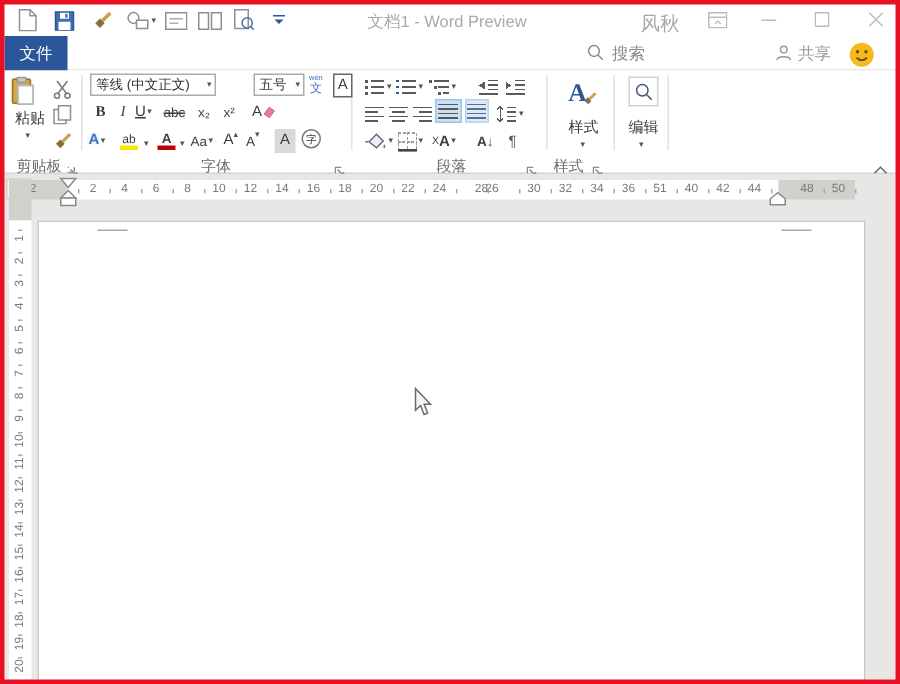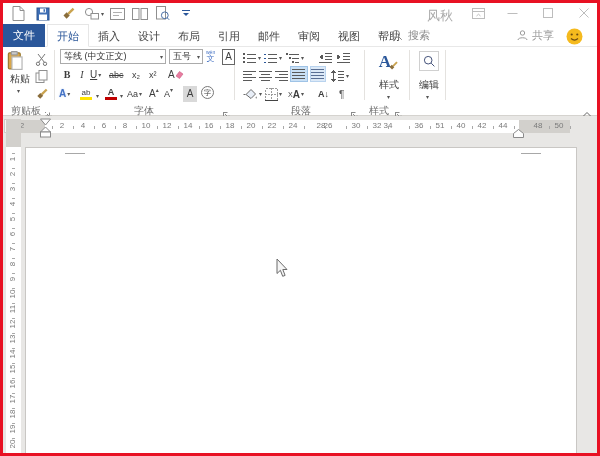--- a/index.html
+++ b/index.html
@@ -108,20 +108,21 @@
           <path d="M12.2 11.8l2 2" stroke="#4a6fa5"></path>
         </svg>
     </div>
     <div class="t-icon" style="left:174px">
       <svg width="10" height="9" viewBox="0 0 10 9">
           <path d="M1 1.5h8" stroke="#2b579a"></path>
           <path d="M2 4l3 3 3-3z" fill="#2b579a"></path>
         </svg>
     </div>
 
+    <span class="title">文档1 - Word Preview</span>
     <span class="user">风秋</span>
 
     <div class="winctl" style="left:462px">
       <svg width="13" height="11" viewBox="0 0 13 11">
           <rect x=".5" y=".5" width="12" height="10" fill="none" stroke="#bdbdbd"></rect>
           <path d="M.5 3.5h12" stroke="#bdbdbd"></path>
           <path d="M4.5 8l2-1.8 2 1.8" fill="none" stroke="#bdbdbd"></path>
         </svg>
     </div>
     <div class="winctl" style="left:496px">
@@ -136,31 +137,20 @@
     </div>
     <div class="winctl" style="left:568px">
       <svg width="10" height="10" viewBox="0 0 10 10">
           <path d="M.5.5l9 9M9.5.5l-9 9" stroke="#bdbdbd"></path>
         </svg>
     </div>
   </div>
 
   <div class="tabrow">
     <div class="filetab">文件</div>
-    <div class="tabstrip">
-        <span class="tab active">开始</span>
-        <span class="tab">插入</span>
-        <span class="tab">设计</span>
-        <span class="tab">布局</span>
-        <span class="tab">引用</span>
-        <span class="tab">邮件</span>
-        <span class="tab">审阅</span>
-        <span class="tab">视图</span>
-        <span class="tab">帮助</span>
-      </div>
     <div class="searchbox">
       <svg width="12" height="12" viewBox="0 0 12 12">
           <circle cx="5" cy="5" r="3.6" fill="none" stroke="#8a8a8a"></circle>
           <path d="M7.8 7.8l3 3" stroke="#8a8a8a"></path>
         </svg>
       <span>搜索</span>
     </div>
     <div class="sharebox">
       <svg width="11" height="11" viewBox="0 0 11 11">
           <circle cx="5.5" cy="3" r="2.2" fill="none" stroke="#9a9a9a"></circle>
@@ -213,21 +203,21 @@
     </div>
     <div class="rb" style="left:32px;top:39px">
       <svg width="14" height="14" viewBox="0 0 15 15">
           <g transform="rotate(45 7.5 7.5)">
             <rect x="6.4" y="0.5" width="2.4" height="7.5" fill="#caa34f"></rect>
             <rect x="5.4" y="8" width="4.4" height="4.5" fill="#8a6d3b"></rect>
           </g>
         </svg>
     </div>
 
-    <div class="combo" style="left:57px;top:2px;width:106px">
+    <div class="combo" style="left:57px;top:2px;width:84px">
       <span>等线 (中文正文)</span>
       <span class="dd">▾</span>
     </div>
     <div class="combo" style="left:166px;top:2px;width:34px">
       <span>五号</span>
       <span class="dd">▾</span>
     </div>
     <div class="rb" style="left:203px;top:1px;flex-direction:column;line-height:1">
       <span style="font-size:5px;color:#4472c4">wén</span>
       <span style="font-size:8px;color:#4472c4">文</span>
@@ -479,21 +469,21 @@
       <span class="rnum" style="left: 293px;">24</span>
       <span class="htick" style="left: 282.5px;"></span>
       <span class="rnum" style="left: 328px;">26</span>
       <span class="htick" style="left: 303.5px;"></span>
       <span class="rnum" style="left: 321px;">28</span>
       <span class="htick" style="left: 324.5px;"></span>
       <span class="rnum" style="left: 356px;">30</span>
       <span class="htick" style="left: 345.5px;"></span>
       <span class="rnum" style="left: 377px;">32</span>
       <span class="htick" style="left: 366.5px;"></span>
-      <span class="rnum" style="left: 388px;">34</span>
+      <span class="rnum" style="left: 398px;">34</span>
       <span class="htick" style="left: 387.5px;"></span>
       <span class="rnum" style="left: 419px;">36</span>
       <span class="htick" style="left: 408.5px;"></span>
       <span class="rnum" style="left: 440px;">51</span>
       <span class="htick" style="left: 429.5px;"></span>
       <span class="rnum" style="left: 461px;">40</span>
       <span class="htick" style="left: 450.5px;"></span>
       <span class="rnum" style="left: 482px;">42</span>
       <span class="htick" style="left: 471.5px;"></span>
       <span class="rnum" style="left: 503px;">44</span>

